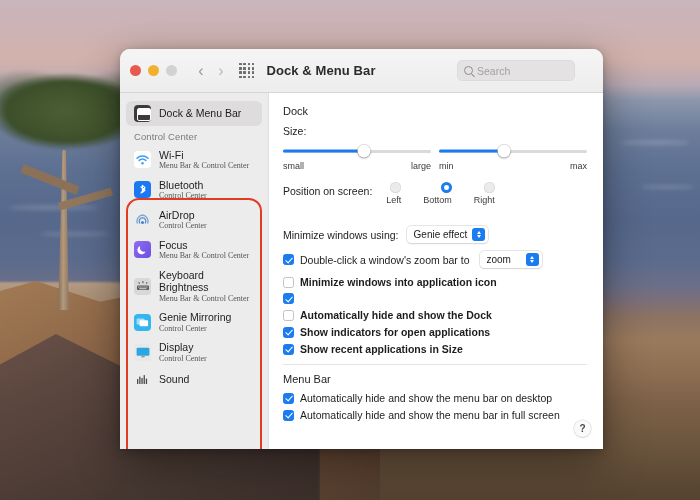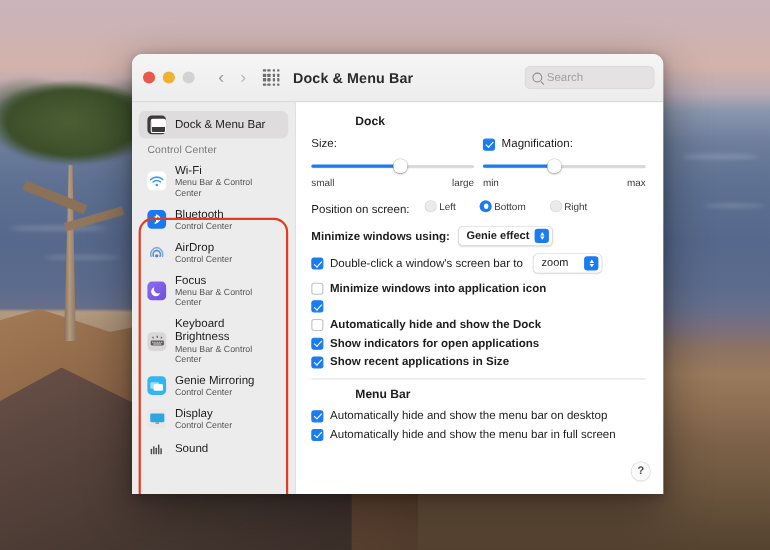--- a/index.html
+++ b/index.html
@@ -123,21 +123,21 @@
   }
   .navbtn.fwd { color: #b9b7b7; }
   #gridbtn { margin-left: 8px; display: grid;
     grid-template-columns: repeat(4, 2.6px); gap: 1.7px; }
   #gridbtn i { width: 2.6px; height: 2.6px; background: #6f6d6d; border-radius: .5px; display:block; }
   #wintitle {
     font-size: 13px; font-weight: bold; color: #2b2b2b; margin-left: 12px;
     letter-spacing: .1px;
   }
   #searchbox {
-    position: absolute; right: 8px; top: 11px;
+    position: absolute; right: 28px; top: 11px;
     width: 118px; height: 21px; border-radius: 5px;
     background: #e4e2e2; border: 1px solid #dcdada;
     display: flex; align-items: center; padding: 0 6px; gap: 4px;
   }
   #searchbox .mag { width: 9px; height: 9px; border: 1.3px solid #8f8d8d;
     border-radius: 50%; position: relative; flex: 0 0 auto; }
   #searchbox .mag::after { content: ""; position: absolute; right: -3px; bottom: -2px;
     width: 4px; height: 1.3px; background: #8f8d8d; transform: rotate(45deg); }
   #searchtext { font-size: 10.5px; color: #a3a1a1; }
 
@@ -148,21 +148,21 @@
   #sidebar {
     width: 148px; flex: 0 0 148px; background: #ececec;
     padding: 8px 0 0 0; overflow: hidden; position: relative;
   }
   .side-row {
     display: flex; align-items: center; gap: 8px;
     padding: 4px 8px; margin: 0 6px; border-radius: 6px;
   }
   .side-row.selected { background: #dedcdc; }
   .side-title { font-size: 10.5px; color: #1d1d1d; line-height: 1.18; }
-  .side-sub { font-size: 8px; color: #565555; line-height: 1.2; }
+  .side-sub { font-size: 8px; color: #565555; line-height: 1.2; font-family: Liberation Serif, serif; }
   .grouphdr {
     font-size: 9.5px; color: #7c7a7a; padding: 5px 14px 3px; letter-spacing: .1px;
   }
   .ico { width: 17px; height: 17px; border-radius: 4px; flex: 0 0 17px;
          display: flex; align-items: center; justify-content: center; }
 
   
   .ico-dock { background: #3b3b3b; border-radius: 4px; position: relative; }
   .ico-dock::after { content:""; position:absolute; left:2.5px; top:3px;
       width:12px; height:11px; border:1.4px solid #fff; border-radius:2px;
@@ -180,21 +180,21 @@
   #redbox {
     position: absolute; left: 6px; top: 105px; width: 136px; height: 272px;
     border: 2.5px solid #e33b22; border-radius: 13px; pointer-events: none;
   }
 
   
   #main {
     flex: 1; background: #ffffff; border-left: 1px solid #dedcdc;
     padding: 12px 16px 0 14px; position: relative; min-width: 0;
   }
-  .sec-title { font-size: 11px; font-weight: bold; color: #1d1d1d; margin-left: 40px; }
+  .sec-title { font-size: 11px; font-weight: normal; color: #1d1d1d; }
   .lbl { font-size: 10.5px; color: #1d1d1d; }
   .lbl-sm { font-size: 9px; color: #3c3b3b; }
 
   .row { display: flex; align-items: center; }
 
   
   .slider { position: relative; height: 14px; display: flex; align-items: center; }
   .track { height: 3px; border-radius: 2px; background: #dbd9d9; width: 100%; }
   .fill { position: absolute; left: 0; top: 50%; transform: translateY(-50%);
           height: 3px; border-radius: 2px; background: #1a7cf0; }
@@ -210,21 +210,21 @@
         width: 3px; height: 6.2px; border: solid #fff; border-width: 0 1.6px 1.6px 0;
         transform: rotate(42deg); }
   .cbrow { display: flex; align-items: center; gap: 6px; margin-bottom: 5px; }
 
   
   .radio { width: 11px; height: 11px; border-radius: 50%; background: #eceaea;
            box-shadow: inset 0 0 0 .5px #d3d1d1; }
   .radio.on { background: #1a7cf0; box-shadow: none; position: relative; }
   .radio.on::after { content:""; position:absolute; left:3.2px; top:3.2px;
            width:4.6px; height:4.6px; border-radius:50%; background:#fff; }
-  .radio-group { display: flex; flex-direction: row; align-items: flex-end; gap: 2px; }
+  .radio-group { display: flex; flex-direction: column; align-items: flex-end; gap: 2px; }
 
   
   .popup {
     display: inline-flex; align-items: center; gap: 5px;
     height: 17px; padding: 0 3px 0 7px; border-radius: 4px;
     background: #fff; box-shadow: 0 0 0 .5px #d0cece, 0 1px 1.5px rgba(0,0,0,.13);
     font-size: 10px; color: #1d1d1d;
   }
   .popup .arrows {
     width: 13px; height: 13px; border-radius: 3px; background: #1a7cf0;
@@ -445,24 +445,20 @@
               <div class="fill" id="size-fill" style="width: 55%;"></div>
               <div class="knob" id="size-knob" style="left: 55%;"></div>
             </div>
             <div class="row" style="justify-content:space-between; width:148px; margin-top:3px;">
               <span class="lbl-sm">small</span>
               <span class="lbl-sm">large</span>
             </div>
           </div>
 
           <div style="flex:1;">
-            <div class="cbrow" style="margin-bottom:0;">
-              <span class="cb on"></span>
-              <span class="lbl">Magnification:</span>
-            </div>
             <div class="slider" style="width:148px; margin-top:7px;">
               <div class="track"></div>
               <div class="fill" id="mag-fill" style="width: 44%;"></div>
               <div class="knob" id="mag-knob" style="left: 44%;"></div>
             </div>
             <div class="row" style="justify-content:space-between; width:148px; margin-top:3px;">
               <span class="lbl-sm">min</span>
               <span class="lbl-sm">max</span>
             </div>
           </div>
@@ -479,34 +475,34 @@
               <span class="radio on"></span>
               <span class="lbl-sm">Bottom</span>
             </span>
             <span class="radio-group">
               <span class="radio"></span>
               <span class="lbl-sm">Right</span>
             </span>
           </div>
         </div>
 
-        <div class="row" style="margin-top:9px; gap:8px;font-weight:bold;">
+        <div class="row" style="margin-top:21px; gap:8px;">
           <span class="lbl">Minimize windows using:</span>
           <span class="popup">
             <span>Genie effect</span>
             <span class="arrows">
                 <span class="up"></span>
                 <span class="dn"></span>
               </span>
           </span>
         </div>
 
         <div class="row" style="margin-top:8px; gap:6px;">
           <span class="cb on"></span>
-          <span class="lbl">Double-click a window's screen bar to</span>
+          <span class="lbl">Double-click a window's zoom bar to</span>
           <span class="popup" style="min-width:62px; justify-content:space-between; margin-left:4px;">
             <span>zoom</span>
             <span class="arrows">
                 <span class="up"></span>
                 <span class="dn"></span>
               </span>
           </span>
         </div>
 
         <div style="margin-top:8px;font-weight:bold;">

